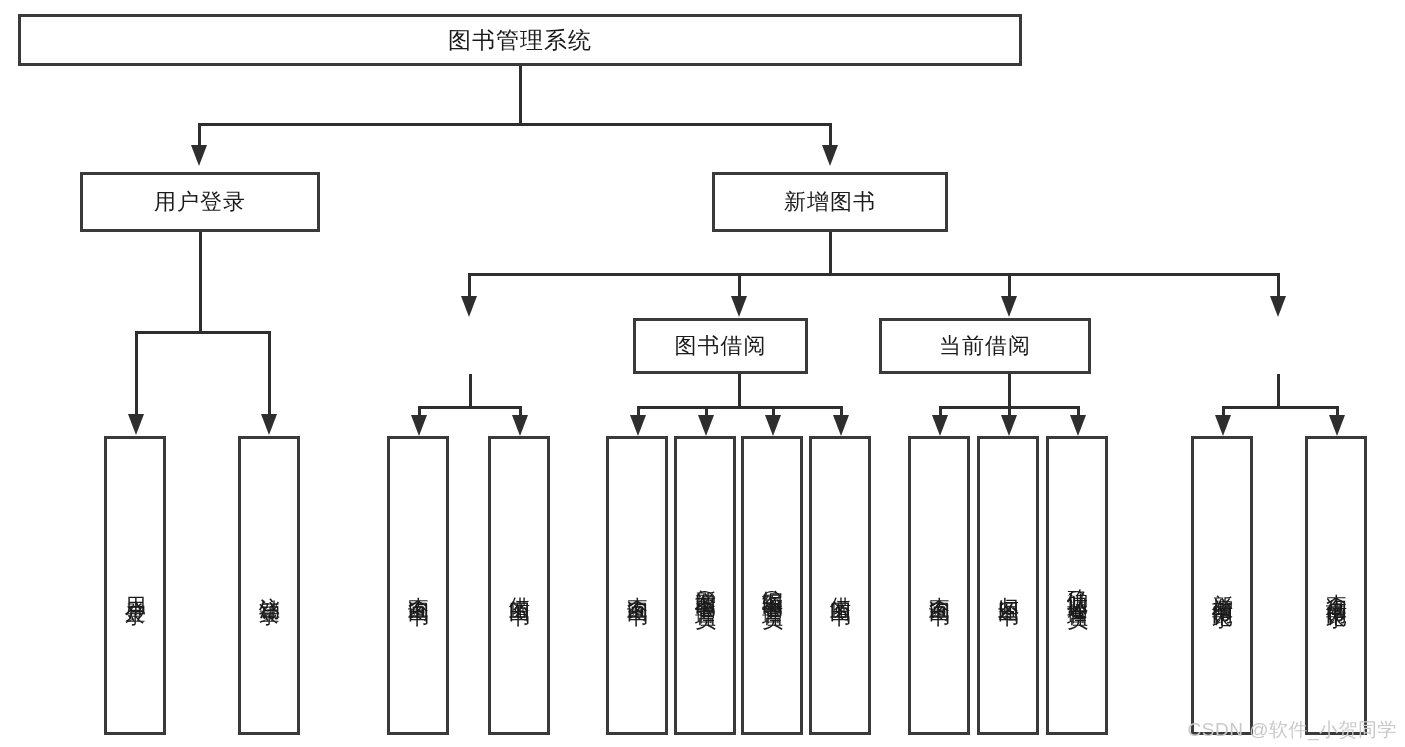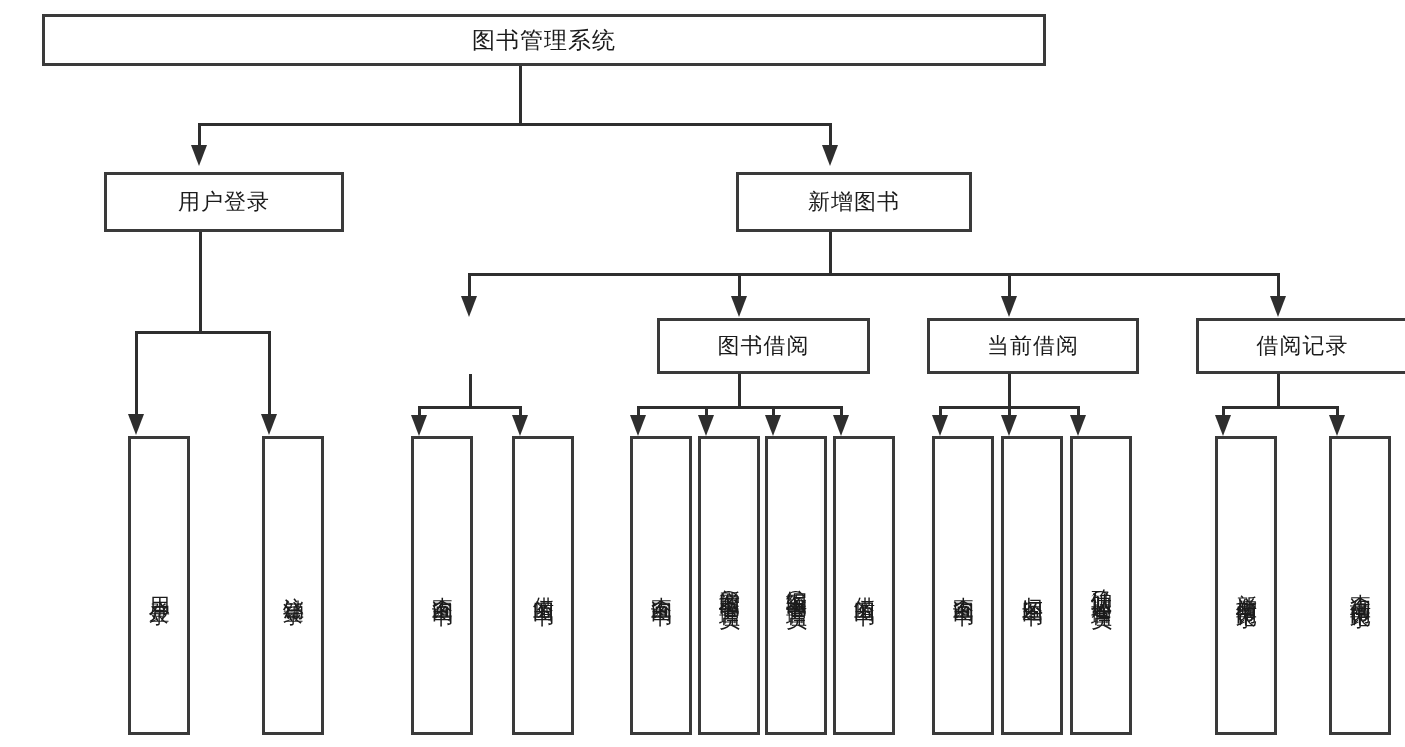--- a/index.html
+++ b/index.html
@@ -20,21 +20,20 @@
   
   .box {
     position: absolute;
     box-sizing: border-box;
     border: 3px solid #3a3a3a;
     background: #ffffff;
     display: flex;
     align-items: center;
     justify-content: center;
     color: #1b1b1b;
-    margin-left: 24px;
   }
   .box.horiz {
     font-size: 22px;
     letter-spacing: 1px;
   }
   .box.title-box {
     font-size: 23px;
   }
   .box.vert {
     align-items: center;
@@ -115,28 +114,25 @@
   <div class="hline" style="left:468px; top:273px; width:812px;"></div>
   <div class="vline" style="left:468px; top:273px; height:24px;"></div>
   <div class="arrow" style="left:461px; top:296px;"></div>
   <div class="vline" style="left:738px; top:273px; height:24px;"></div>
   <div class="arrow" style="left:731px; top:296px;"></div>
   <div class="vline" style="left:1008px; top:273px; height:24px;"></div>
   <div class="arrow" style="left:1001px; top:296px;"></div>
   <div class="vline" style="left:1277px; top:273px; height:24px;"></div>
   <div class="arrow" style="left:1270px; top:296px;"></div>
 
-  <div class="box horiz" style="left:633px; top:318px; width:213px; height:56px;">
+  <div class="box horiz" style="left:633px; top:318px; width:175px; height:56px;">
     <span>图书借阅</span>
   </div>
-  <div class="box horiz" style="left:903px; top:318px; width:212px; height:56px;">
+  <div class="box horiz" style="left:879px; top:318px; width:212px; height:56px;">
     <span>当前借阅</span>
-  </div>
-  <div class="box horiz" style="left:1172px; top:318px; width:213px; height:56px;">
-    <span>借阅记录</span>
   </div>
 
   <div class="vline" style="left:469px; top:374px; height:34px;"></div>
   <div class="hline" style="left:418px; top:406px; width:104px;"></div>
   <div class="vline" style="left:418px; top:406px; height:11px;"></div>
   <div class="arrow" style="left:411px; top:415px;"></div>
   <div class="vline" style="left:519px; top:406px; height:11px;"></div>
   <div class="arrow" style="left:512px; top:415px;"></div>
 
   <div class="vline" style="left:738px; top:374px; height:34px;"></div>
@@ -203,14 +199,15 @@
     <span class="vlabel">确认归还（管理员）</span>
   </div>
 
   <div class="box vert" style="left:1191px; top:436px; width:62px; height:299px;">
     <span class="vlabel">新增借阅记录</span>
   </div>
   <div class="box vert" style="left:1305px; top:436px; width:62px; height:299px;">
     <span class="vlabel">查询借阅记录</span>
   </div>
 
+  <div id="watermark">CSDN @软件_小贺同学</div>
 
 </div>
 
 </body></html>

